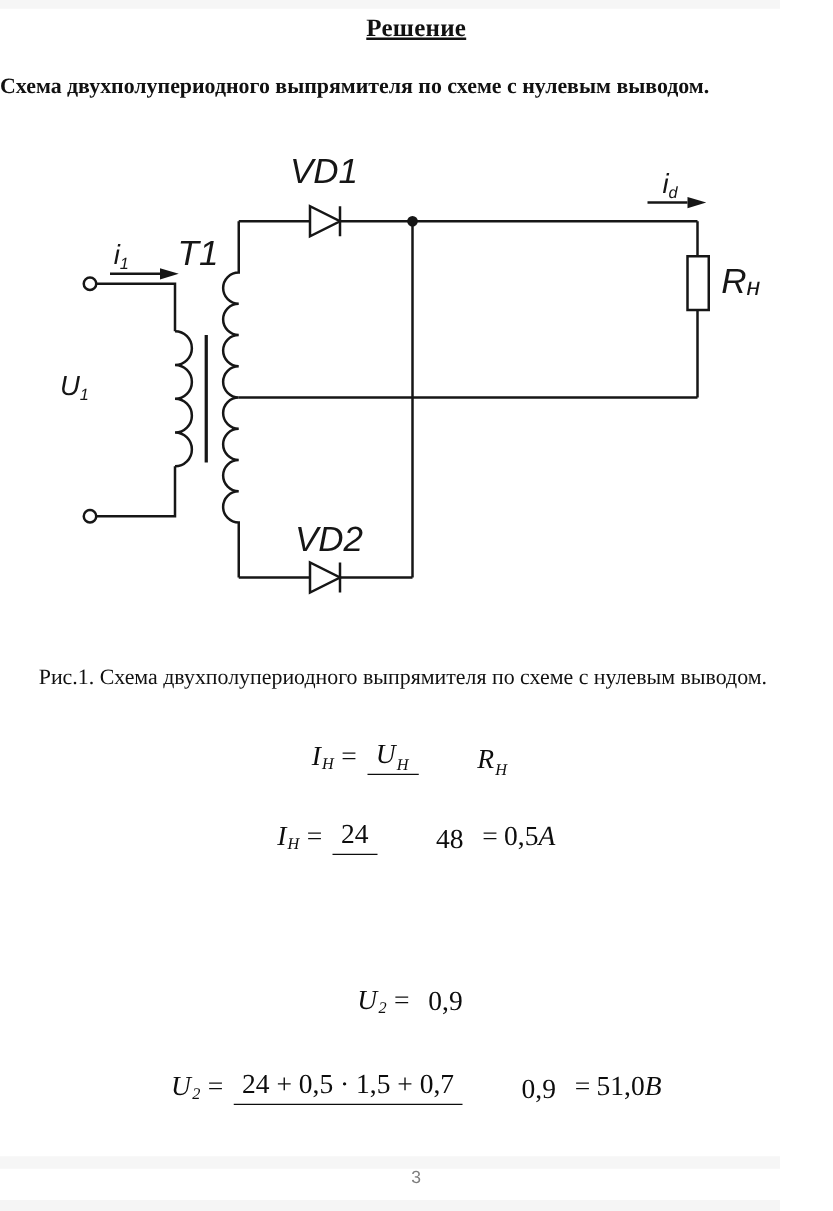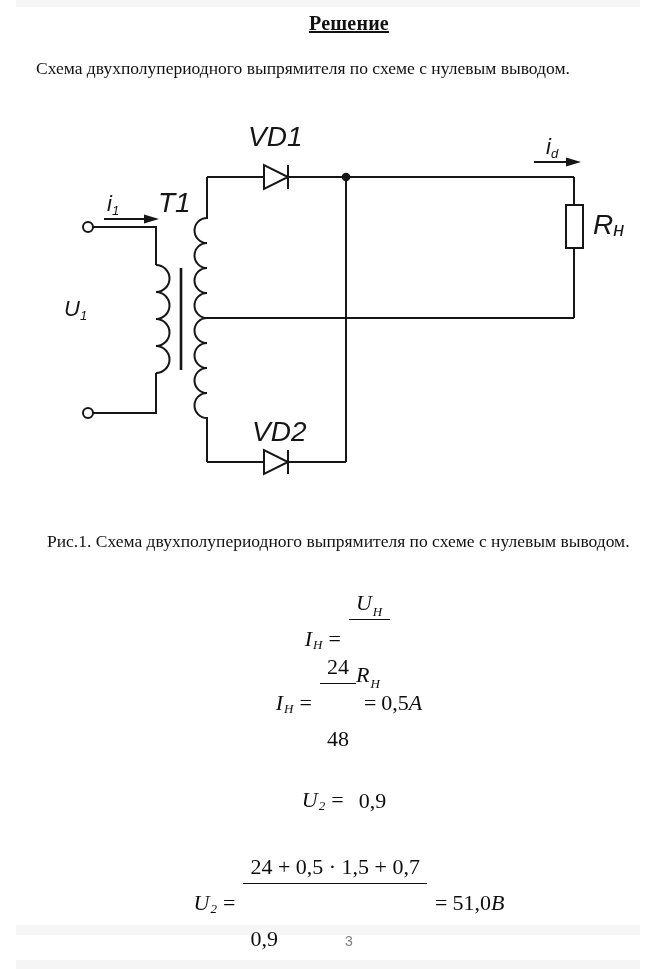--- a/index.html
+++ b/index.html
@@ -1,33 +1,32 @@
 <!DOCTYPE html>
 <html><head>
 <meta charset="utf-8">
 <style>
   html,body { margin:0; padding:0; background:#fff; }
   .page {
     position:relative; width:624px; height:969px; background:#ffffff;
     font-family:"Liberation Serif","DejaVu Serif",serif; color:#111;
     overflow:hidden;
-    margin-left:16px;
   }
   .artifact { position:absolute; left:0; width:666px; pointer-events:none; }
   .artifact.a-top { top:0; height:7px; background:rgba(170,170,170,0.10); }
   .artifact.a-mid { top:925px; height:10px; background:rgba(170,170,170,0.10); }
   .artifact.a-bot { top:960px; height:9px; background:rgba(170,170,170,0.12); }
 
   .title {
     position:absolute; top:12px; left:0; width:666px; margin:0;
     text-align:center; font-size:20px; font-weight:bold;
     text-decoration:underline; letter-spacing:0.2px;
   }
   .para { position:absolute; margin:0; font-size:17.5px; line-height:22px; }
-  .intro   { top:57px;  left:20px; width:630px; }
+  .intro   { top:57px;  left:0; width:630px;font-weight:bold; }
   .caption { top:530px; left:31px; width:620px; }
   .calc1   { top:554px; left:18px; width:630px; }
   .calc2   { top:724px; left:18px; width:608px; text-align:justify; }
 
   .diagram { position:absolute; top:100px; left:0; width:666px; height:400px; }
   .diagram svg { display:block; }
   .dlabel {
     font-family:"Liberation Sans","DejaVu Sans",sans-serif;
     font-style:italic; fill:#161616;
   }
@@ -39,21 +38,21 @@
   }
   .f1 { top:590px; } .f2 { top:654px; } .f3 { top:786px; } .f4 { top:854px; }
   .mi { font-style:italic; }
   .mo { margin:0 5px; }
   .mtight { margin:0 3px; }
   .msub {
     font-size:13px; font-style:italic; display:inline-block;
     transform:translateY(6px); margin-left:1px; margin-right:1px;
   }
   .msub.small { font-size:12px; }
-  .frac { display:inline-flex; flex-direction:column; align-items:flex-start; margin:0 3px;gap:40px; }
+  .frac { display:inline-flex; flex-direction:row; align-items:flex-end; margin:0 3px;gap:40px; }
   .frac .num { padding:0 7px 3px; border-bottom:1.8px solid #0d0d0d; text-align:center; white-space:nowrap; }
   .frac .den { padding:2px 7px 0; text-align:center; }
 
   .pagenum {
     position:absolute; top:933px; left:0; width:666px; text-align:center;
     font-family:"Liberation Sans","DejaVu Sans",sans-serif;
     font-size:14px; color:#7d7d7d;
   }
 </style>
 </head>

